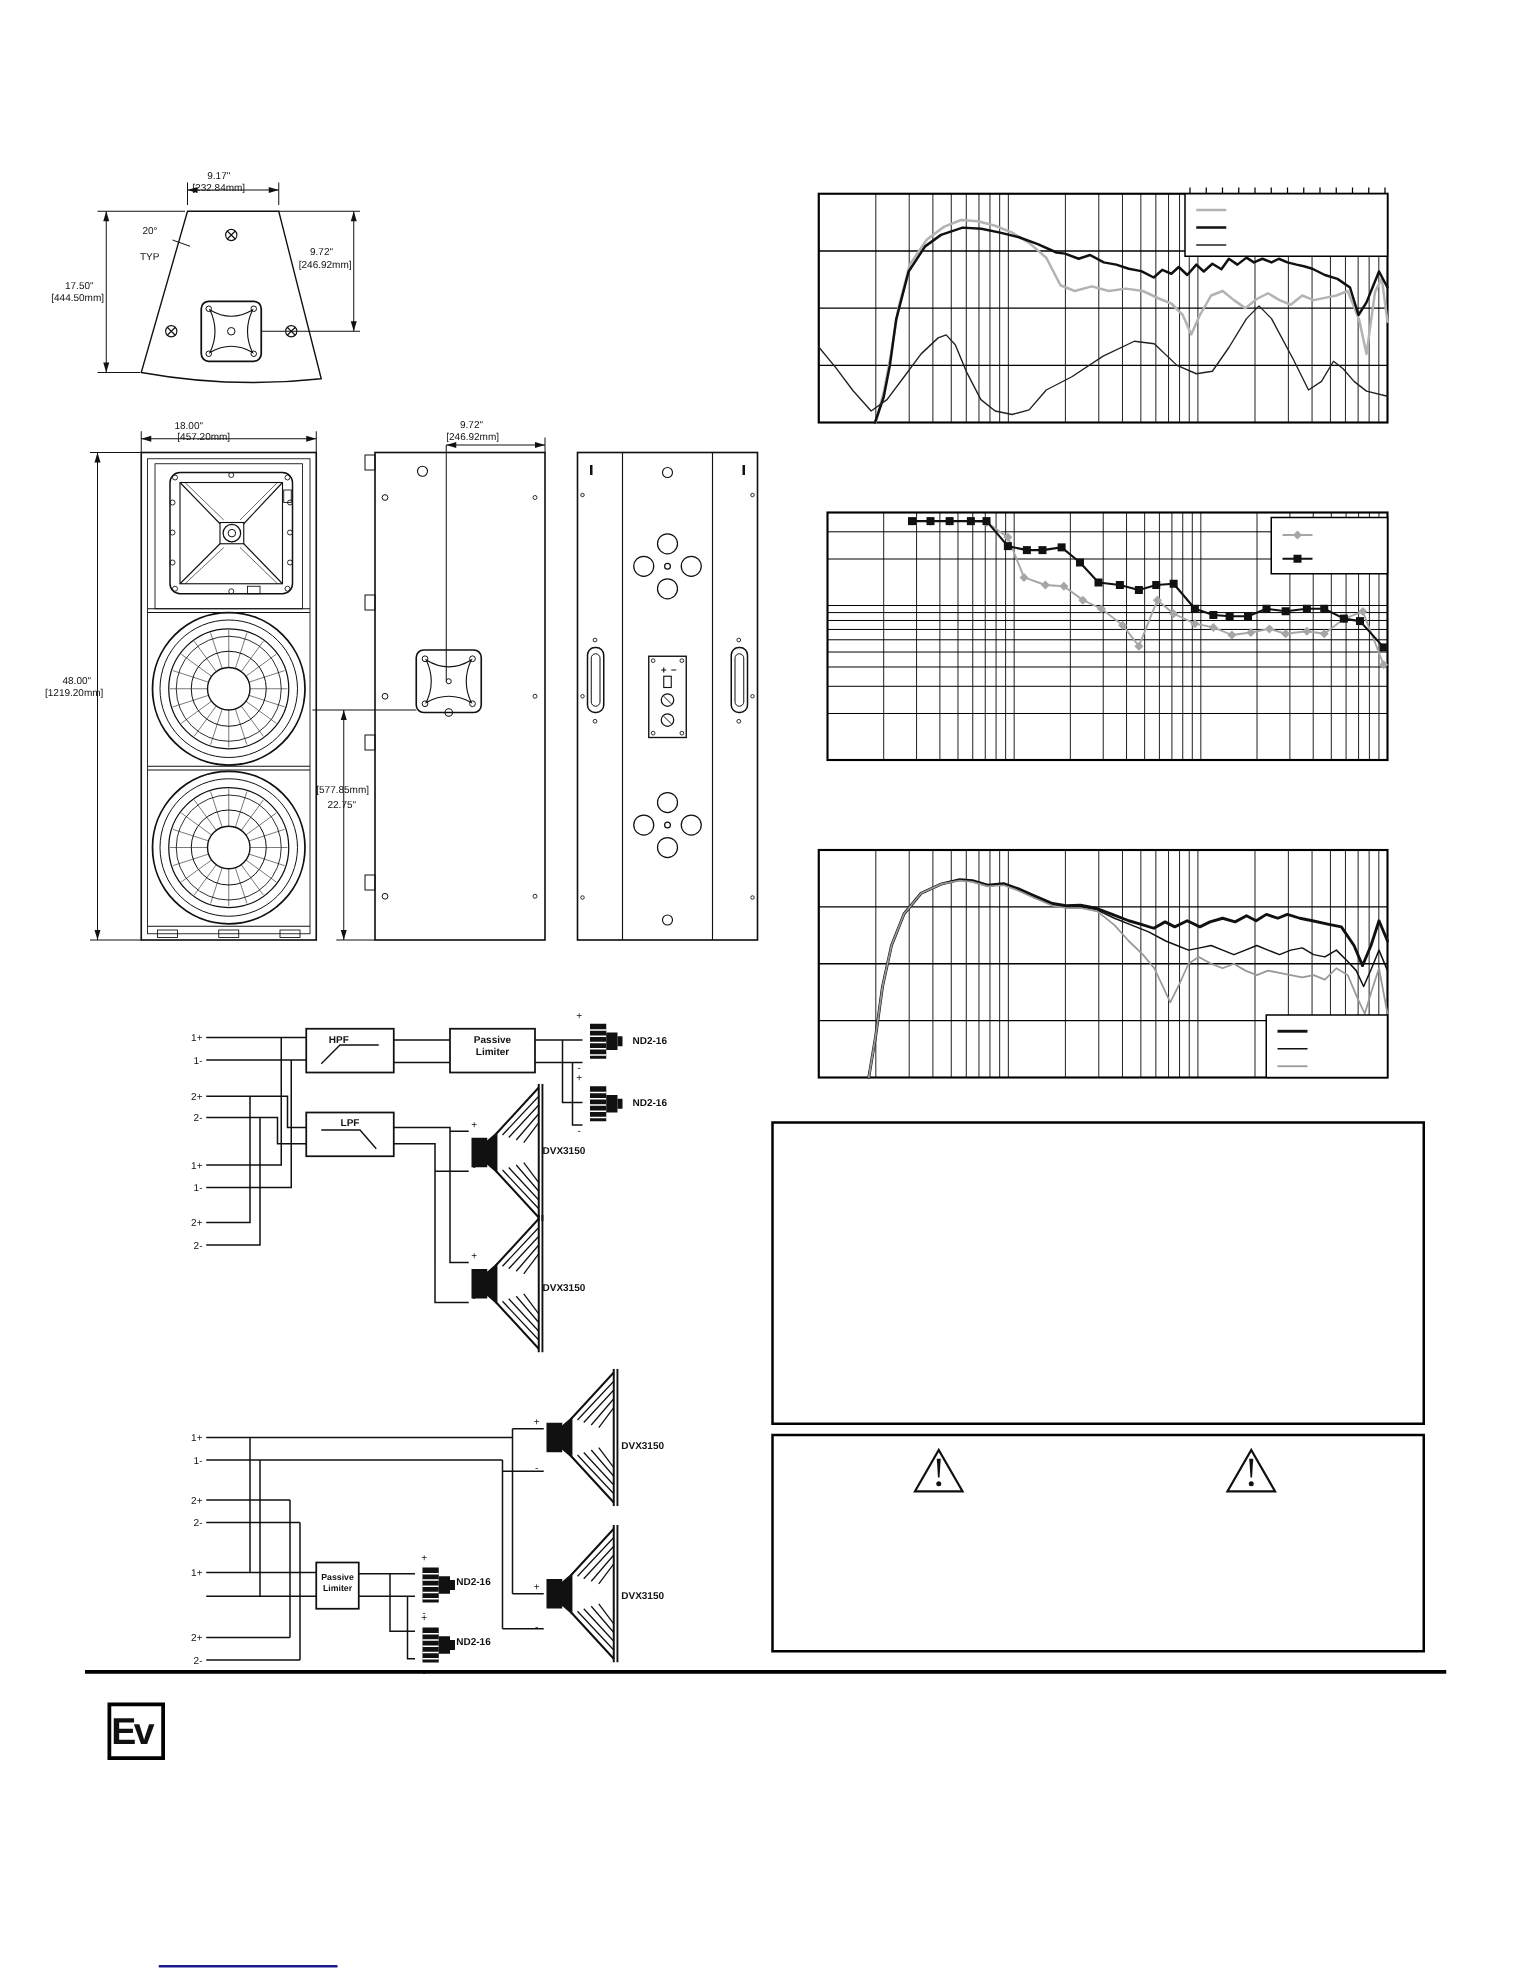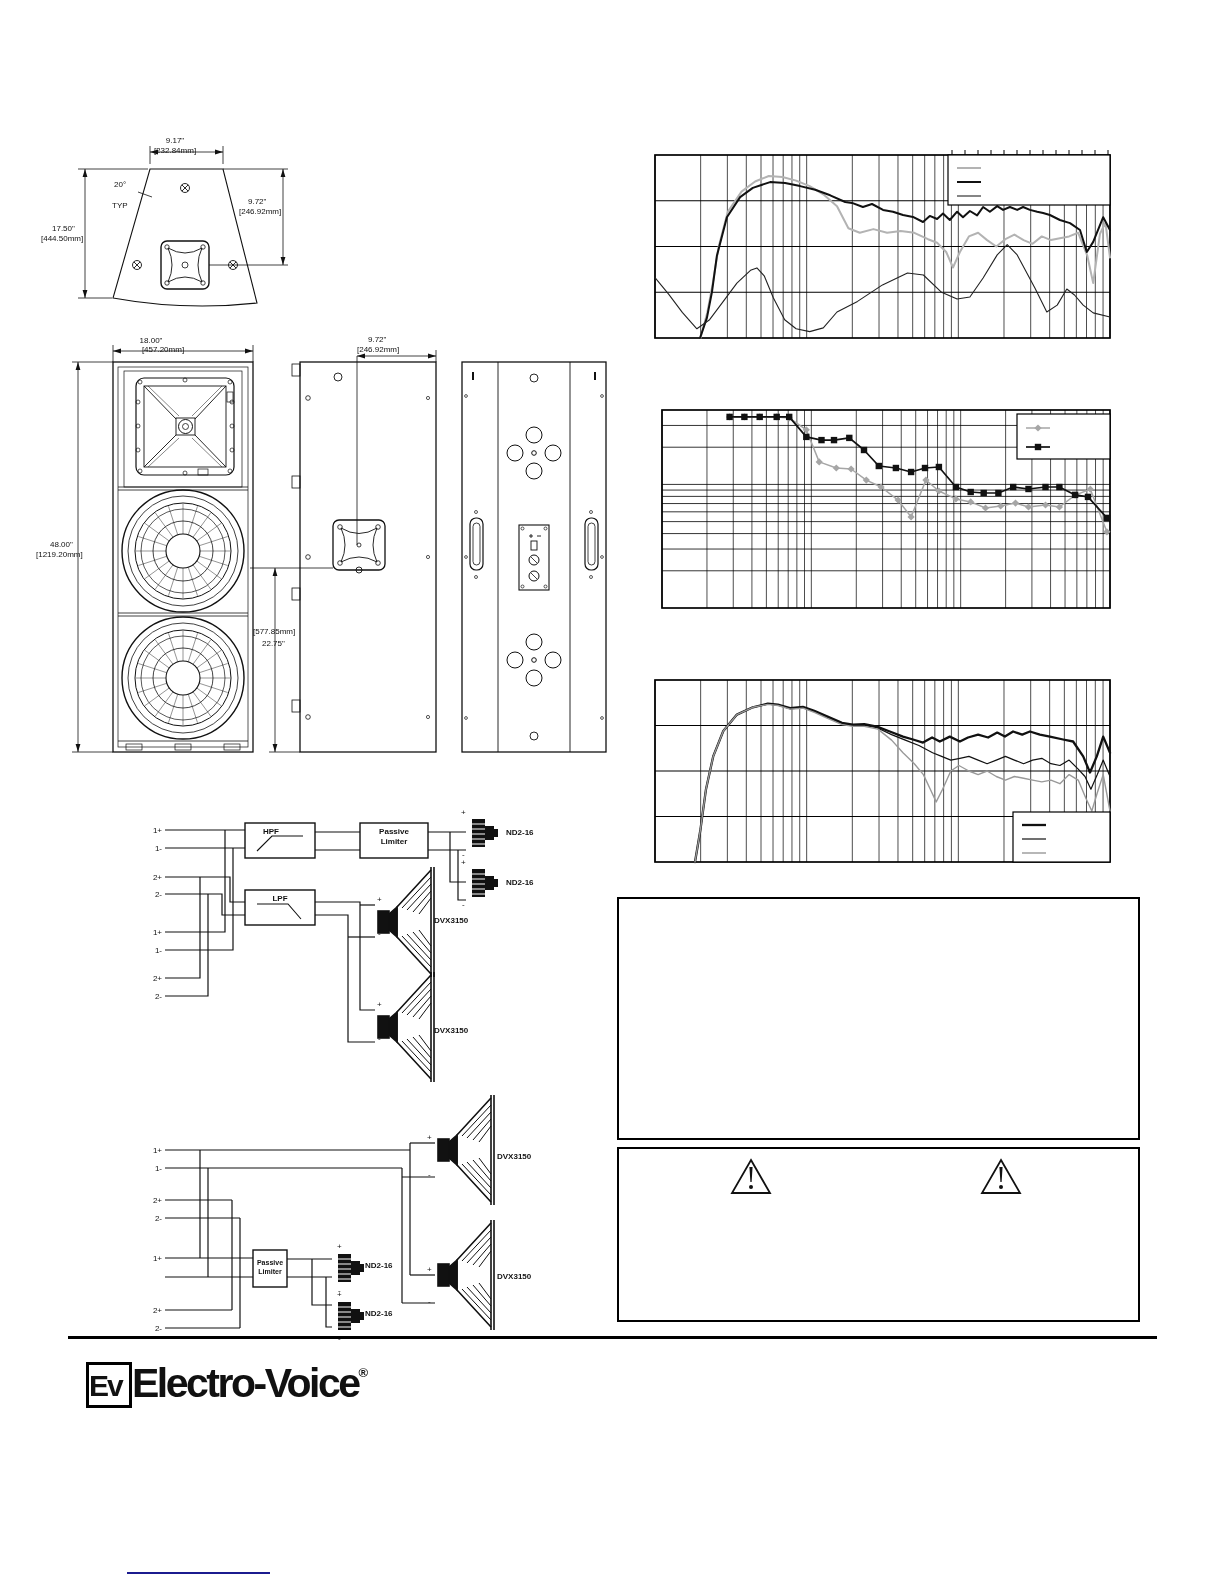--- a/index.html
+++ b/index.html
@@ -653,16 +653,15 @@
       <path d="M22,3 L41,36 L3,36 Z" fill="none" stroke="#111" stroke-width="1.8"></path>
       <polygon points="20.4,10 23.6,10 22.6,25 21.4,25" fill="#111"></polygon>
       <circle cx="22" cy="30" r="2" fill="#111"></circle>
     </svg>
   </div>
 
   <div id="footer-rule"></div>
   <div class="logo-badge">
     <span>Ev</span>
   </div>
-  <div class="logo-word"><span>Electro-Voice</span><span class="logo-reg">®</span></div>
   <div id="blue-line"></div>
 
 </div>
 
 </body></html>

